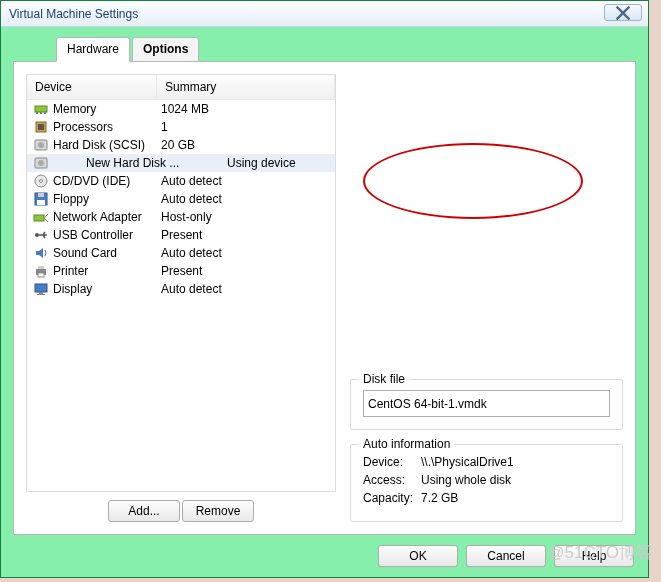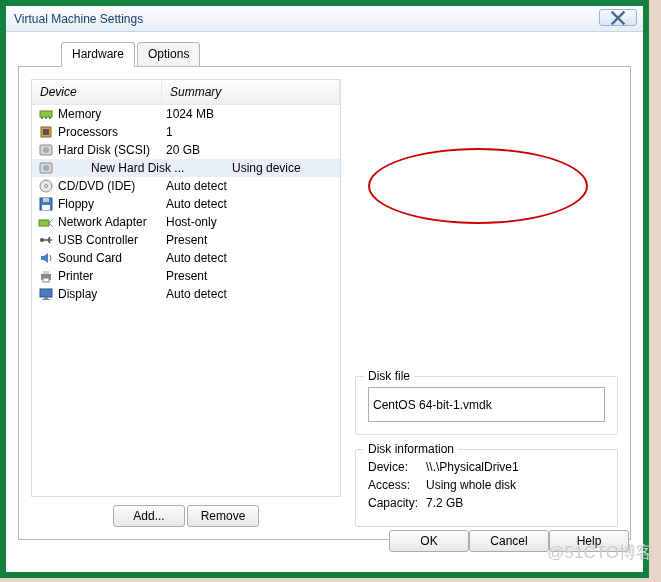--- a/index.html
+++ b/index.html
@@ -1,46 +1,46 @@
 <!DOCTYPE html>
 <html><head>
 <meta charset="utf-8">
 <style>
 * { box-sizing: border-box; font-family: 'Segoe UI', Tahoma, sans-serif; font-size: 12px; }
 body { margin: 0; background: #e8d4c8; width: 661px; height: 582px; position: relative; overflow: hidden; }
-.window { position: absolute; left: 0; top: 0; width: 649px; height: 578px; background: #ffffff; border: 6px solid #15803d; }
+.window { position: absolute; left: 0; top: 0; width: 649px; height: 578px; background: #86efac; border: 1px solid #15803d; }
 .titlebar { height: 26px; background: linear-gradient(#fdfefe,#e6eef7); border-bottom: 1px solid #c5d5e8; display: flex; align-items: center; padding: 0 8px; color: #1a3e6e; position: relative; }
 .close-btn { position: absolute; right: 6px; top: 3px; width: 38px; height: 17px; border: 1px solid #9bb3cf; border-radius: 3px; background: linear-gradient(#f5faff,#dbe8f5); display: flex; align-items: center; justify-content: center; color: #4a6a8f; font-weight: bold; }
 .content { padding: 10px 12px 0 12px; }
 .tabs { display: flex; gap: 2px; margin-bottom: -1px; position: relative; z-index: 2; padding-left: 43px; }
 .tab { padding: 4px 10px 5px 10px; border: 1px solid #b7b7b7; background: #fff; border-radius: 3px 3px 0 0; }
 .tab.active { border-bottom-color: #fff; }
-.tab.inactive { background: #f4f4f4; }
+.tab.inactive { background: #f4f4f4; font-weight: bold; }
 .panel { border: 1px solid #b7b7b7; background: #fff; height: 474px; display: flex; gap: 14px; padding: 12px; margin-bottom: 12px; }
 .left { width: 310px; display: flex; flex-direction: column; }
 .device-list { flex: 1; border: 1px solid #dcdcdc; background: #fff; margin-bottom: 8px; }
-.list-header { display: flex; border-bottom: 1px solid #e8e8e8; background: linear-gradient(#fdfdfd,#f0f0f0); font-style: italic; }
+.list-header { display: flex; border-bottom: 1px solid #e8e8e8; background: linear-gradient(#fdfdfd,#f0f0f0); }
 .list-header div { padding: 5px 8px; border-right: 1px solid #e8e8e8; }
 .col-dev { width: 130px; }
 .col-sum { flex: 1; }
 .row { display: flex; align-items: center; height: 18px; }
 .row.sel { background: #e8eff7; gap: 33px; }
 .row .icon { width: 16px; height: 16px; margin: 0 4px 0 6px; display: flex; align-items: center; justify-content: center; }
 .row .dev { width: 104px; overflow: hidden; white-space: nowrap; text-overflow: ellipsis; }
 .row .sum { flex: 1; padding-left: 4px; }
 .btn-row { display: flex; justify-content: center; gap: 2px; }
 .btn { min-width: 72px; height: 22px; border: 1px solid #acacac; background: linear-gradient(#fdfdfd,#e8e8e8); border-radius: 3px; padding: 0 12px; }
 .right { flex: 1; display: flex; flex-direction: column; gap: 14px; justify-content: flex-end; }
 .group { border: 1px solid #dcdcdc; padding: 10px 12px 12px 12px; position: relative; border-radius: 2px; }
 .group-title { position: absolute; top: -8px; left: 8px; background: #fff; padding: 0 4px; }
-.disk-input { width: 100%; height: 35px; border: 1px solid #abadb3; padding: 0 4px; }
+.disk-input { width: 100%; height: 27px; border: 1px solid #abadb3; padding: 0 4px; }
 .info-row { display: flex; margin-bottom: 4px; }
 .info-label { width: 58px; }
 .ellipse { position: absolute; left: 362px; top: 142px; width: 220px; height: 76px; border: 2px solid #c00; border-radius: 50%; pointer-events: none; }
-.bottom-bar { position: absolute; bottom: 20px; right: 14px; display: flex; }
+.bottom-bar { position: absolute; bottom: 10px; right: 14px; display: flex; gap: 8px; }
 .bottom-bar .btn { min-width: 80px; }
 .watermark { position: absolute; right: 8px; bottom: 18px; color: #ccc; font-size: 17px; pointer-events: none; }
 svg { width: 16px; height: 16px; }
 </style>
 </head>
 <body>
 
 <div class="window">
   <div class="titlebar">
     <span>Virtual Machine Settings</span>
@@ -184,21 +184,21 @@
           <button class="btn">Add...</button>
           <button class="btn">Remove</button>
         </div>
       </div>
       <div class="right">
         <div class="group">
           <span class="group-title">Disk file</span>
           <input class="disk-input" value="CentOS 64-bit-1.vmdk" style="">
         </div>
         <div class="group">
-          <span class="group-title">Disk information</span>
+          <span class="group-title">Auto information</span>
           <div class="info-row">
               <span class="info-label">Device:</span>
               <span>\\.\PhysicalDrive1</span>
             </div>
           <div class="info-row">
               <span class="info-label">Access:</span>
               <span>Using whole disk</span>
             </div>
           <div class="info-row">
               <span class="info-label">Capacity:</span>

